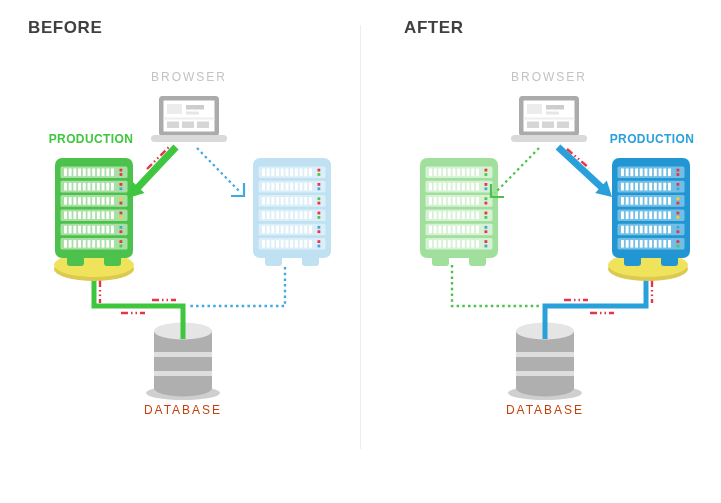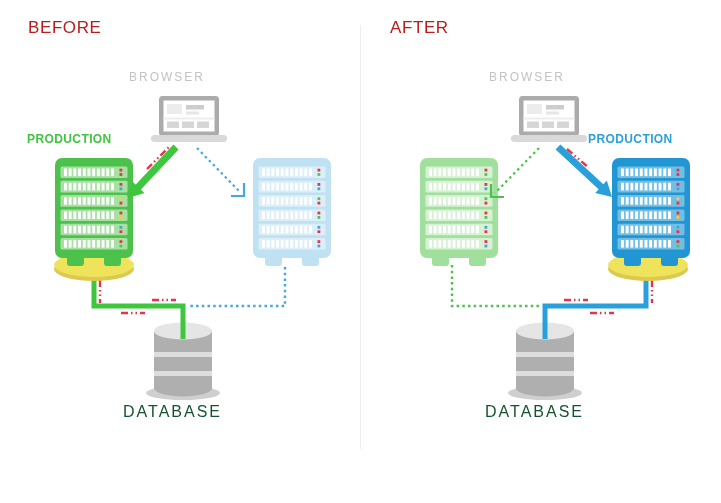--- a/index.html
+++ b/index.html
@@ -2,24 +2,24 @@
 <html><head>
 <meta charset="utf-8">
 <style>
   html,body{margin:0;padding:0;background:#ffffff;}
   .canvas{
     position:relative;width:721px;height:503px;background:#ffffff;
     font-family:"Liberation Sans",sans-serif;overflow:hidden;
   }
   .divider{position:absolute;left:360px;top:25px;width:1px;height:424px;background:#ededed;}
   .gfx{position:absolute;left:0;top:0;}
-  .lbl{position:absolute;text-align:left;white-space:nowrap;}
-  .title{position:absolute;font-size:17px;font-weight:normal;color:#b91c1c;letter-spacing:.6px;}
+  .lbl{position:absolute;text-align:center;white-space:nowrap;}
+  .title{position:absolute;font-size:17px;font-weight:bold;color:#404040;letter-spacing:.6px;}
   .muted{font-size:12px;color:#c3c3c3;letter-spacing:2px;}
-  .dblbl{font-size:16px;color:#14532d;letter-spacing:2px;}
+  .dblbl{font-size:12px;color:#c2410c;letter-spacing:2px;}
   .prod{font-size:12px;font-weight:bold;letter-spacing:.4px;}
   .prod-green{color:#3ec63e;}
   .prod-blue{color:#2aa0db;}
 </style>
 </head>
 <body>
 
 <div class="canvas">
 
   <div class="divider"></div>
@@ -457,21 +457,21 @@
 
     <path d="M539,148 L495,193" fill="none" stroke-width="2.2" stroke-dasharray="2.5 3.2" stroke="#4cc24c"></path>
     <path d="M491,184 L491,197 L504,197" fill="none" stroke-width="2.2" stroke="#4cc24c"></path>
 
     <path d="M558,147 L603.9,189.5" fill="none" stroke-width="7" stroke-linecap="butt" stroke="#2aa0db"></path>
     <polygon points="612,197 595.2,193.1 606.8,180.6" fill="#2aa0db"></polygon>
     <path d="M567,149 L589,168" fill="none" stroke-width="2.4" stroke-dasharray="7 3 1.5 3 1.5 3" stroke="#e8344b"></path>
   </svg>
 
   <div class="title" style="left:28px;top:18px">BEFORE</div>
-  <div class="title" style="left:390px;top:18px">AFTER</div>
+  <div class="title" style="left:404px;top:18px">AFTER</div>
 
   <div class="lbl muted" style="left:129px;top:70px;width:120px">BROWSER</div>
   <div class="lbl muted" style="left:489px;top:70px;width:120px">BROWSER</div>
 
   <div class="lbl prod prod-green" style="left:27px;top:132px;width:128px">PRODUCTION</div>
   <div class="lbl prod prod-blue" style="left:588px;top:132px;width:128px">PRODUCTION</div>
 
   <div class="lbl dblbl" style="left:123px;top:403px;width:120px">DATABASE</div>
   <div class="lbl dblbl" style="left:485px;top:403px;width:120px">DATABASE</div>
 </div>

